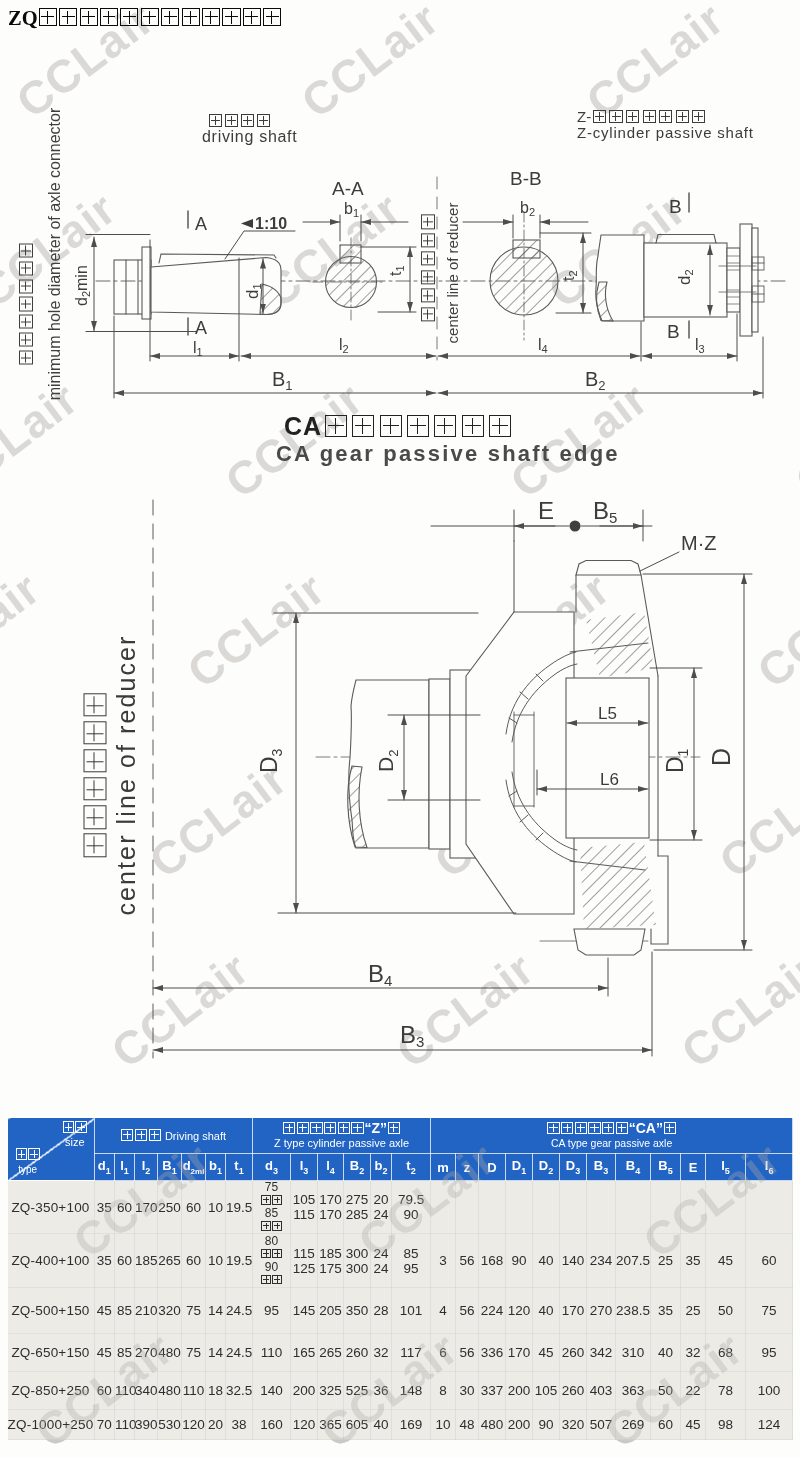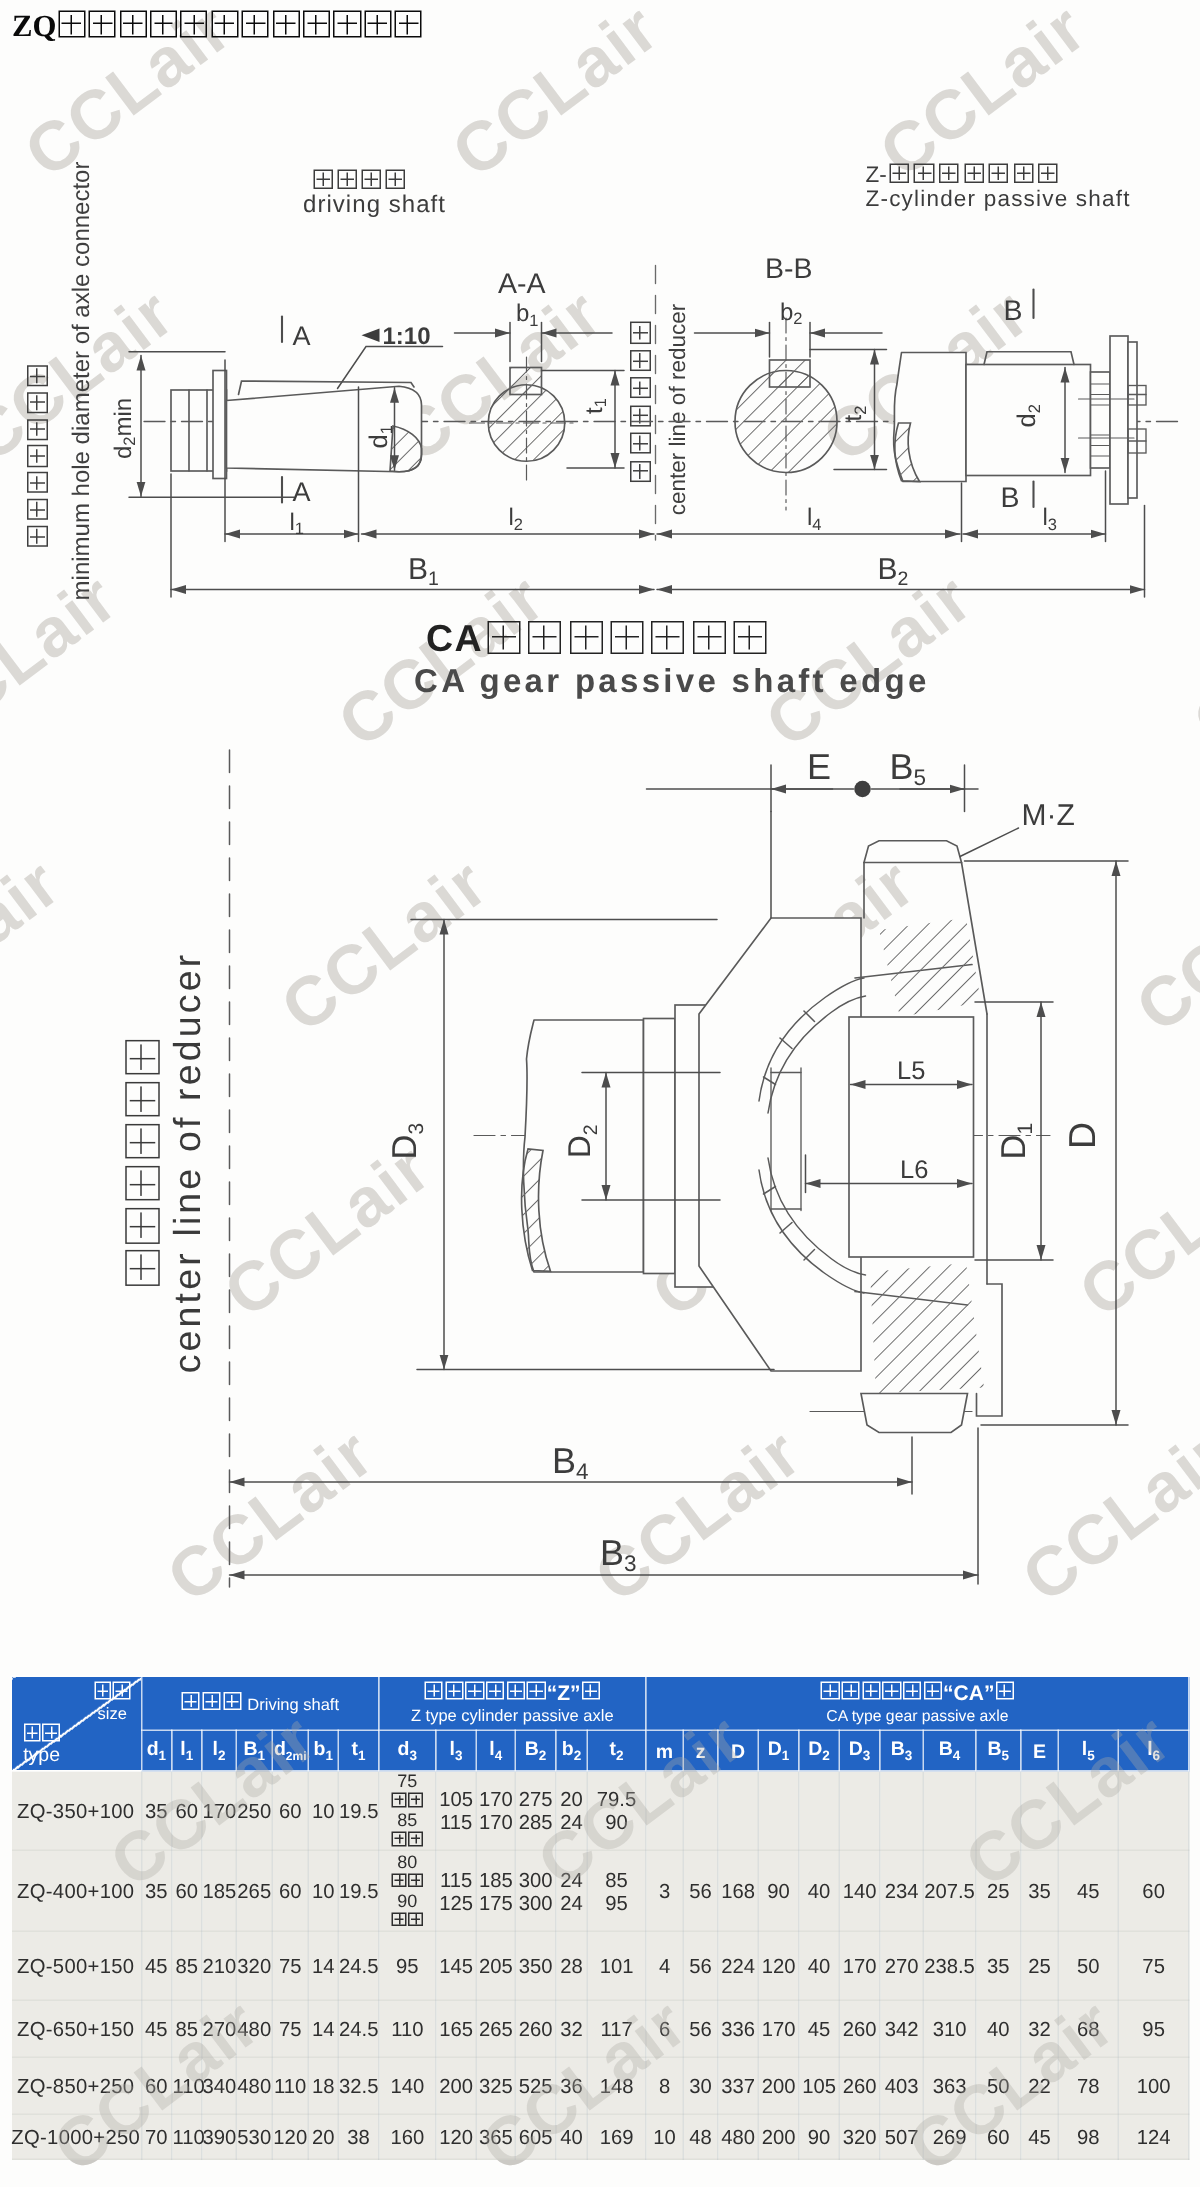--- a/index.html
+++ b/index.html
@@ -483,21 +483,21 @@
         <col style="width:30px">
         <col style="width:25px">
         <col style="width:40px">
         <col style="width:47px">
       </colgroup>
 <tbody>
 <tr class="hd" style="height:36px">
 
 <td rowspan="2" class="dg">
             <div class="a"><span class="ck"></span><span class="ck"></span><br><span style="font-weight:normal;font-size:11px">size</span></div>
-            <div class="b"><span class="ck"></span><span class="ck"></span><br><span style="font-weight:normal;font-size:13px">type</span></div>
+            <div class="b"><span class="ck"></span><span class="ck"></span><br><span style="font-weight:normal;font-size:10px">type</span></div>
           </td>
 
 <td colspan="7" class="g1"><b><span class="ck"></span><span class="ck"></span><span class="ck"></span></b> <span style="font-size:11px">Driving shaft</span></td>
 
 <td colspan="6" class="g1"><b><span class="ck"></span><span class="ck"></span><span class="ck"></span><span class="ck"></span><span class="ck"></span><span class="ck"></span>“Z”<span class="ck"></span></b><br><span style="font-size:11px">Z type cylinder passive axle</span></td>
 
 <td colspan="12" class="g1"><b><span class="ck"></span><span class="ck"></span><span class="ck"></span><span class="ck"></span><span class="ck"></span><span class="ck"></span>“CA”<span class="ck"></span></b><br><span style="font-size:10.5px">CA type gear passive axle</span></td>
 </tr>
 
 <tr class="hd">

